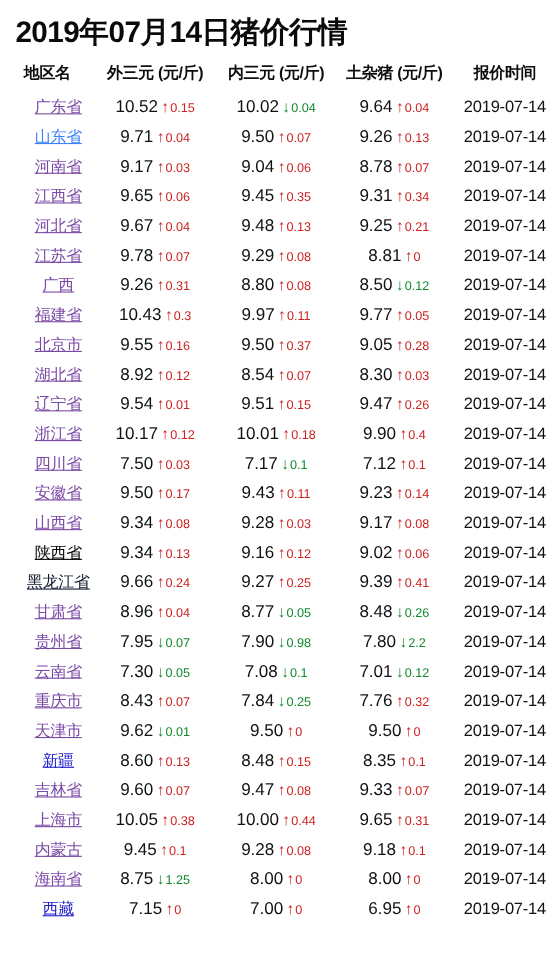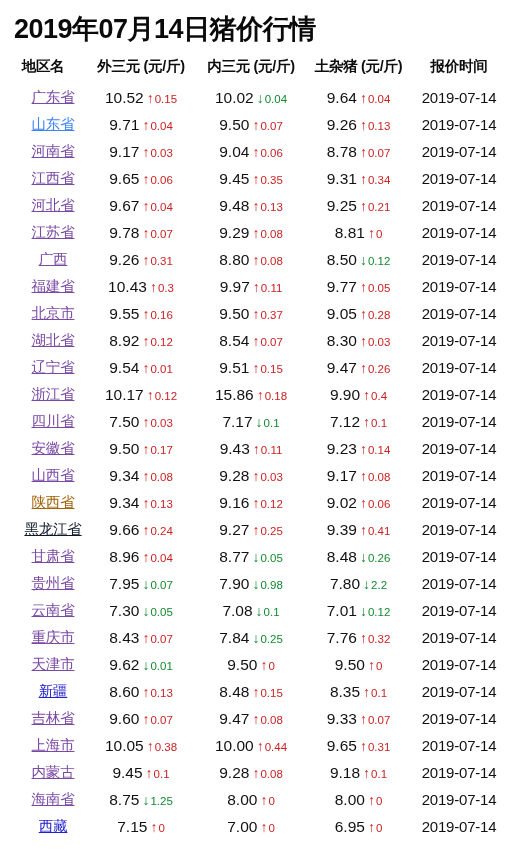--- a/index.html
+++ b/index.html
@@ -191,21 +191,21 @@
         <tr>
           <td class="region"><a style="color: rgb(122, 73, 165);">辽宁省</a></td>
           <td class="price"><span class="val">9.54</span><span class="arrow up">↑</span><span class="delta up">0.01</span></td>
           <td class="price"><span class="val">9.51</span><span class="arrow up">↑</span><span class="delta up">0.15</span></td>
           <td class="price"><span class="val">9.47</span><span class="arrow up">↑</span><span class="delta up">0.26</span></td>
           <td class="date">2019-07-14</td>
         </tr>
         <tr>
           <td class="region"><a style="color: rgb(122, 73, 165);">浙江省</a></td>
           <td class="price"><span class="val">10.17</span><span class="arrow up">↑</span><span class="delta up">0.12</span></td>
-          <td class="price"><span class="val">15.86</span><span class="arrow up">↑</span><span class="delta up">0.18</span></td>
+          <td class="price"><span class="val">10.01</span><span class="arrow up">↑</span><span class="delta up">0.18</span></td>
           <td class="price"><span class="val">9.90</span><span class="arrow up">↑</span><span class="delta up">0.4</span></td>
           <td class="date">2019-07-14</td>
         </tr>
         <tr>
           <td class="region"><a style="color: rgb(122, 73, 165);">四川省</a></td>
           <td class="price"><span class="val">7.50</span><span class="arrow up">↑</span><span class="delta up">0.03</span></td>
           <td class="price"><span class="val">7.17</span><span class="arrow down">↓</span><span class="delta down">0.1</span></td>
           <td class="price"><span class="val">7.12</span><span class="arrow up">↑</span><span class="delta up">0.1</span></td>
           <td class="date">2019-07-14</td>
         </tr>
@@ -217,21 +217,21 @@
           <td class="date">2019-07-14</td>
         </tr>
         <tr>
           <td class="region"><a style="color: rgb(122, 73, 165);">山西省</a></td>
           <td class="price"><span class="val">9.34</span><span class="arrow up">↑</span><span class="delta up">0.08</span></td>
           <td class="price"><span class="val">9.28</span><span class="arrow up">↑</span><span class="delta up">0.03</span></td>
           <td class="price"><span class="val">9.17</span><span class="arrow up">↑</span><span class="delta up">0.08</span></td>
           <td class="date">2019-07-14</td>
         </tr>
         <tr>
-          <td class="region"><a style="color: #a16207;">陕西省</a></td>
+          <td class="region"><a style="color: #000000;">陕西省</a></td>
           <td class="price"><span class="val">9.34</span><span class="arrow up">↑</span><span class="delta up">0.13</span></td>
           <td class="price"><span class="val">9.16</span><span class="arrow up">↑</span><span class="delta up">0.12</span></td>
           <td class="price"><span class="val">9.02</span><span class="arrow up">↑</span><span class="delta up">0.06</span></td>
           <td class="date">2019-07-14</td>
         </tr>
         <tr>
           <td class="region"><a style="color: #0f172a;">黑龙江省</a></td>
           <td class="price"><span class="val">9.66</span><span class="arrow up">↑</span><span class="delta up">0.24</span></td>
           <td class="price"><span class="val">9.27</span><span class="arrow up">↑</span><span class="delta up">0.25</span></td>
           <td class="price"><span class="val">9.39</span><span class="arrow up">↑</span><span class="delta up">0.41</span></td>

